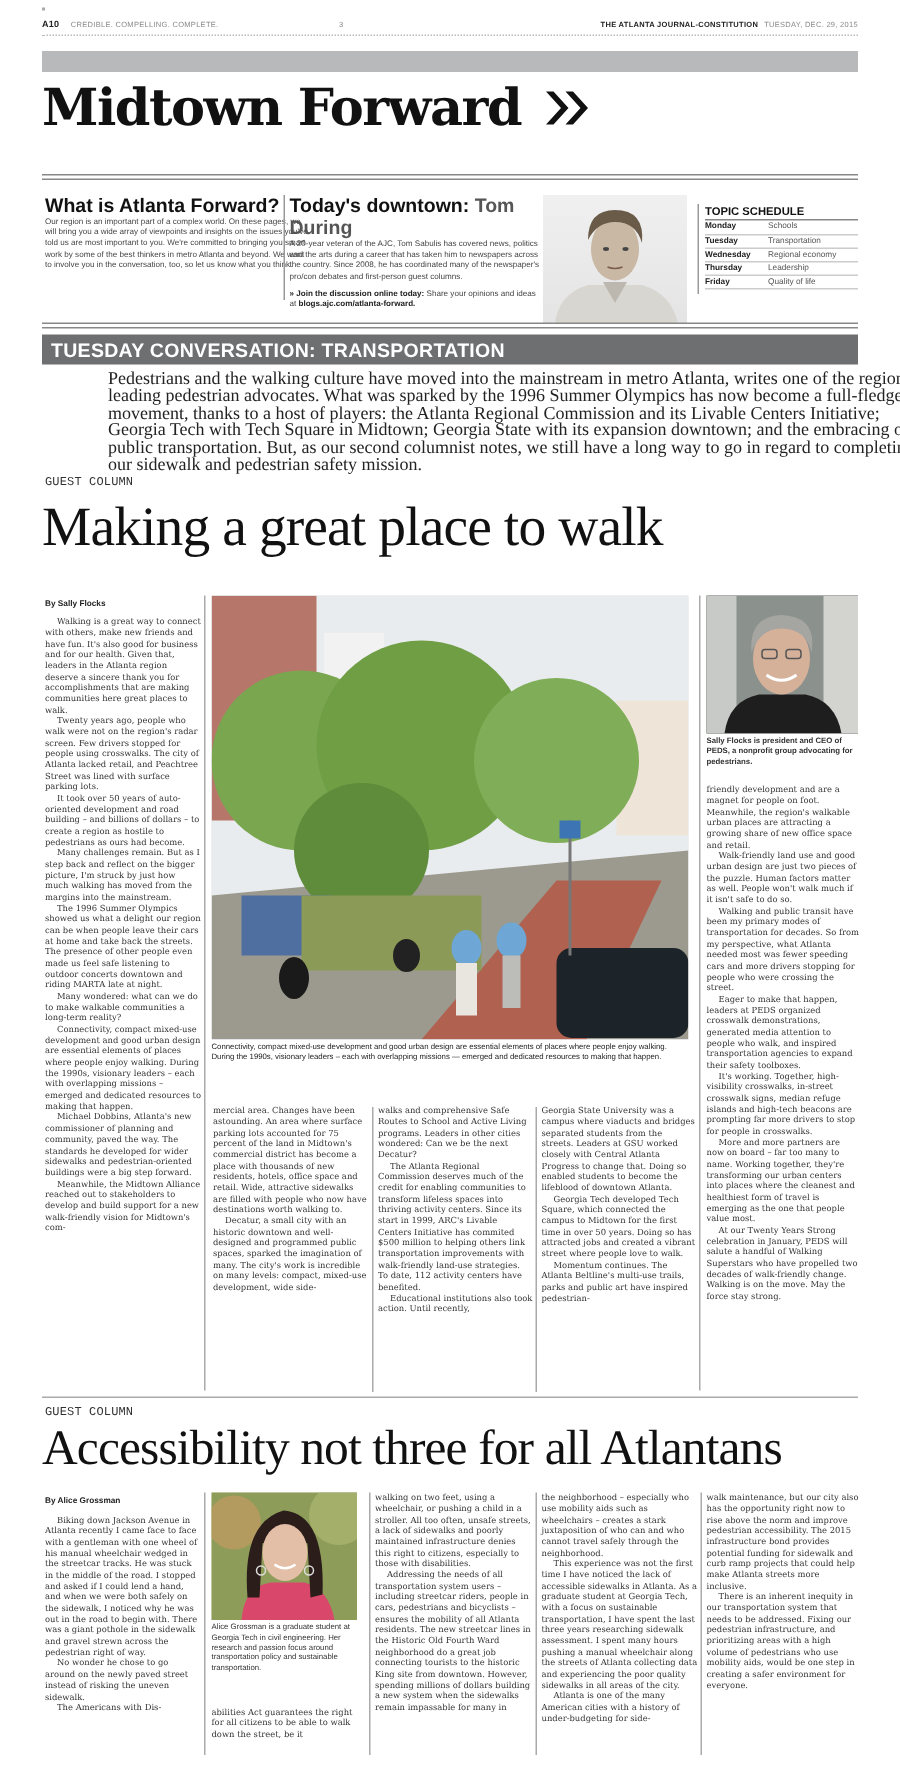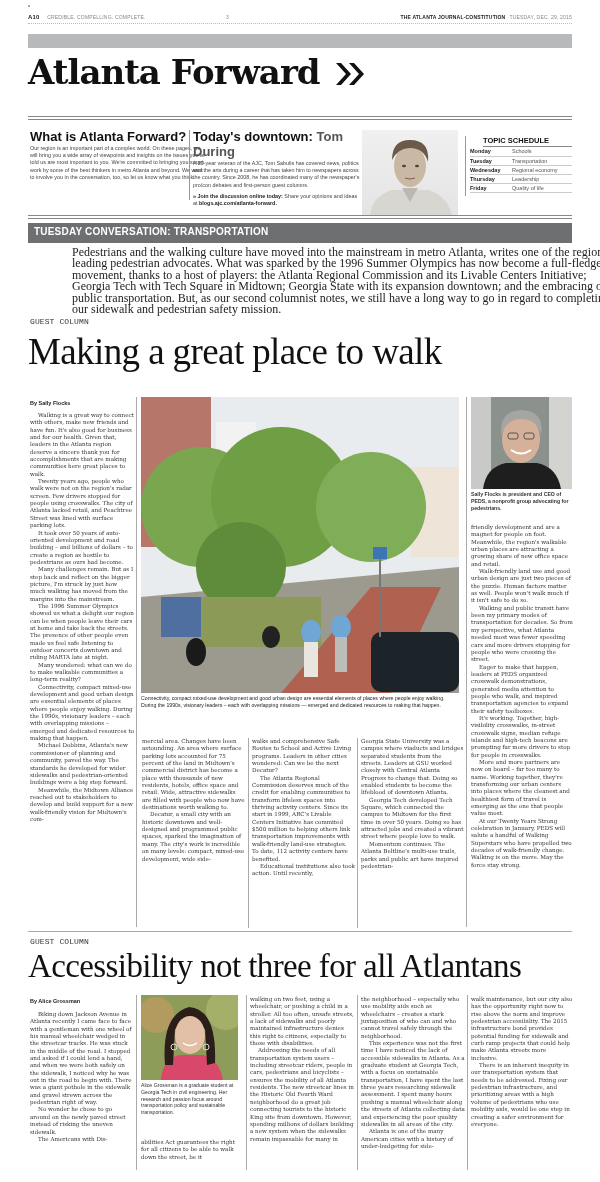--- a/index.html
+++ b/index.html
@@ -18,26 +18,26 @@
   .masthead{top:52px;left:28px;font-family:"DejaVu Serif",serif;font-weight:bold;font-size:34px;letter-spacing:-1px;color:#111;}
   .dbl{left:28px;width:544px;height:4px;border-top:1px solid #888;border-bottom:1px solid #888;}
   
   .intro h3{font-family:"Liberation Sans",sans-serif;font-weight:bold;font-size:13px;color:#111;margin-bottom:1px;}
   .intro h3 span{color:#555;font-weight:bold;}
   .intro p{font-family:"Liberation Sans",sans-serif;font-size:5.4px;line-height:7.2px;color:#444;}
   .intro p b{color:#222;}
   .vline{width:1px;background:#999;}
   .photo-tom{top:130px;left:362px;width:96px;height:86px;background:linear-gradient(180deg,#f0f0f0 0%,#e4e4e4 100%);overflow:hidden;}
   .topic{top:136px;left:470px;width:102px;}
-  .topic h4{font-family:"Liberation Sans",sans-serif;font-weight:bold;font-size:7.5px;color:#111;border-bottom:1px solid #888;padding-bottom:1px;margin-left:13px;}
+  .topic h4{font-family:"Liberation Sans",sans-serif;font-weight:bold;font-size:7.5px;color:#111;border-bottom:1px solid #888;padding-bottom:1px;}
   .topic table{width:100%;border-collapse:collapse;font-family:"Liberation Sans",sans-serif;font-size:5.5px;}
   .topic td{border-bottom:1px solid #ccc;padding:1px 0;height:9px;}
   .topic td.d{font-weight:bold;width:42px;color:#222;}
   .topic td.t{color:#555;}
-  .convbar{top:223px;left:28px;width:544px;height:20px;background:#6e6f71;color:#fff;font-family:"Liberation Sans",sans-serif;font-weight:bold;font-size:10px;padding:3px 0 0 6px;letter-spacing:.2px;}
+  .convbar{top:223px;left:28px;width:544px;height:20px;background:#6e6f71;color:#fff;font-family:"Liberation Sans",sans-serif;font-weight:bold;font-size:13px;padding:3px 0 0 6px;letter-spacing:.2px;}
   .deck{top:247px;left:28px;width:544px;font-family:"Liberation Serif",serif;font-size:12px;line-height:11.4px;color:#222;margin-left:44px;}
   .kicker{left:30px;font-family:Liberation Mono, monospace;font-size:8px;color:#333;letter-spacing:.1px;}
   .headline{left:28px;font-family:"Liberation Serif",serif;font-size:37px;color:#111;letter-spacing:-.6px;white-space:nowrap;}
   .byline{font-family:"Liberation Sans",sans-serif;font-weight:bold;font-size:5.5px;color:#222;}
   .col{font-family:"DejaVu Serif",serif;font-size:5.6px;line-height:7.35px;color:#333;text-align:left;}
   .col p{text-indent:8px;}
   .col p.noind{text-indent:0;}
   .photo-main{top:397px;left:141px;width:318px;height:296px;overflow:hidden;background:#dfe6e9;}
   .caption{font-family:"Liberation Sans",sans-serif;font-size:5.2px;line-height:6.8px;color:#222;}
   .rule-v{width:1px;background:#aaa;}
@@ -51,21 +51,21 @@
 <div class="abs dot"></div>
 <div class="abs folio sans">
   <span class="pg">A10</span>
   <span>CREDIBLE. COMPELLING. COMPLETE.</span>
   <span class="mid">3</span>
   <span class="right"><b>THE ATLANTA JOURNAL-CONSTITUTION</b><span>TUESDAY, DEC. 29, 2015</span></span>
 </div>
 <div class="abs graybar"></div>
 
 <div class="abs masthead">
-  <span>Atlanta Forward</span>
+  <span>Midtown Forward</span>
   <span style="display:inline-block;vertical-align:middle;margin-left:4px;">
     <svg width="34" height="26" viewBox="0 0 34 26">
         <path d="M2 2 L12 13 L2 24 L7 24 L17 13 L7 2 Z" fill="#111"></path>
         <path d="M15 2 L25 13 L15 24 L20 24 L30 13 L20 2 Z" fill="#111"></path>
       </svg>
   </span>
 </div>
 <div class="abs dbl" style="top:116px;"></div>
 
 <div class="abs intro" style="top:129px;left:30px;width:178px;">

